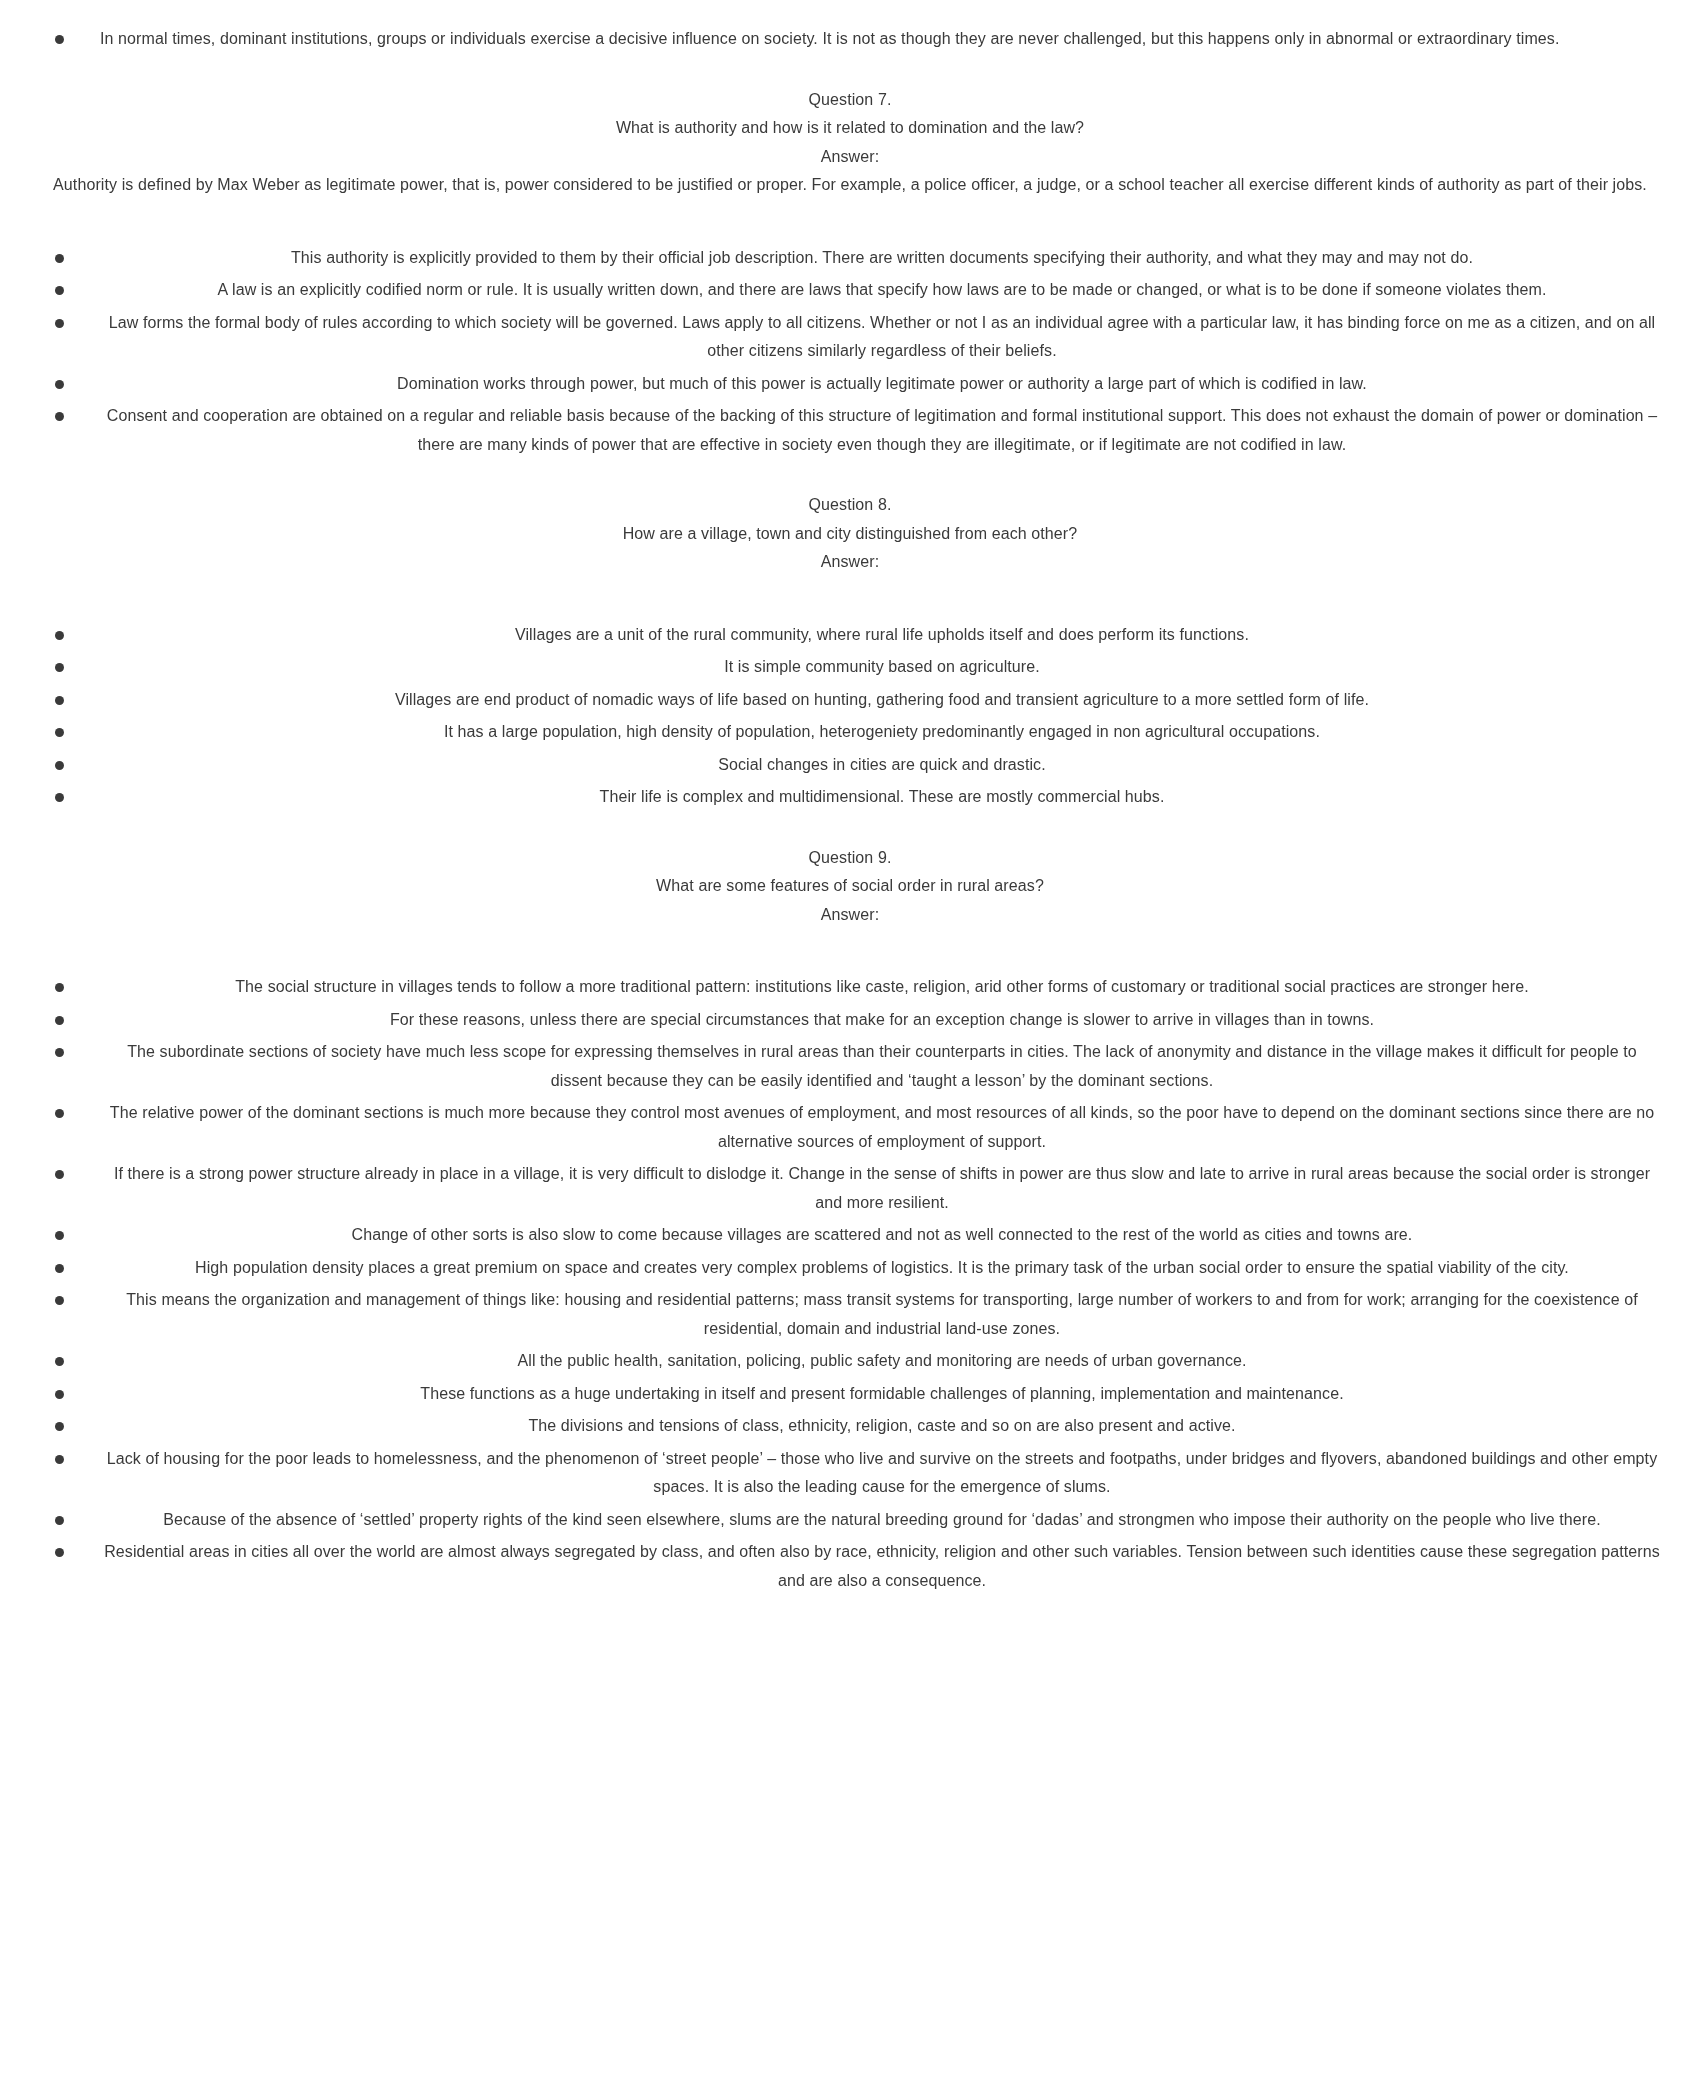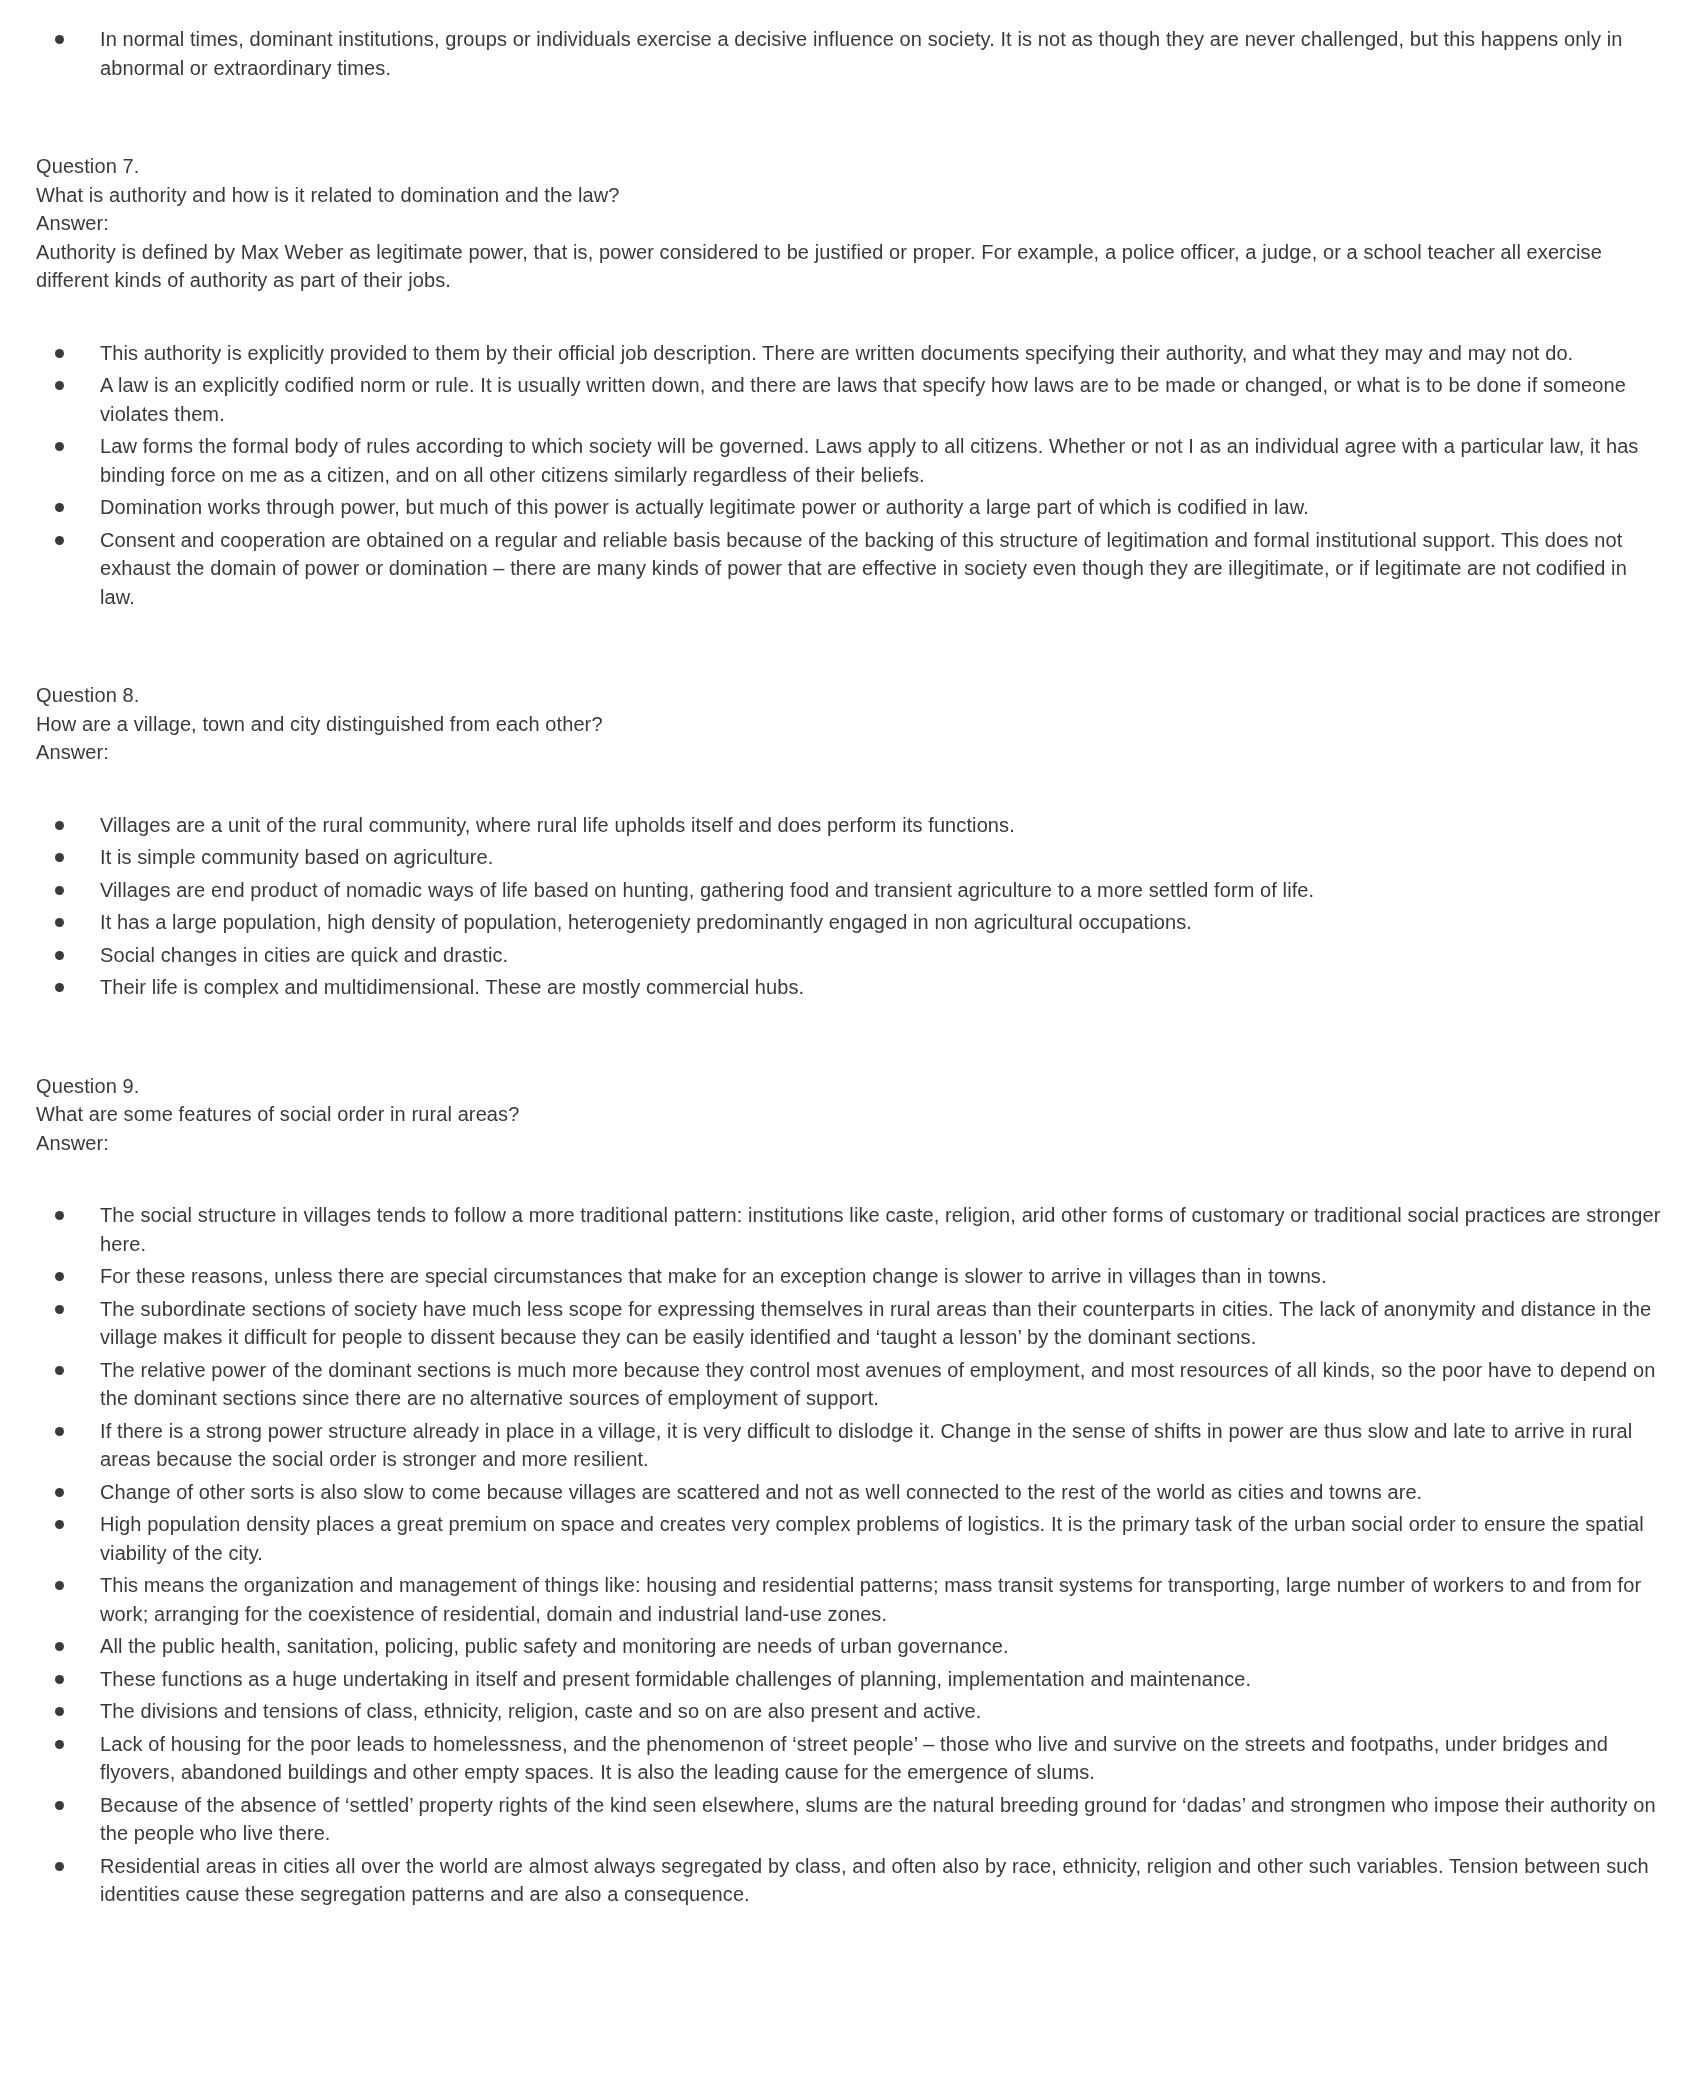--- a/index.html
+++ b/index.html
@@ -6,21 +6,21 @@
     margin: 0;
     padding: 0;
     background: #ffffff;
   }
   .doc {
     width: 1700px;
     min-height: 2095px;
     box-sizing: border-box;
     padding: 25px 36px 20px 36px;
     font-family: "Liberation Sans", "DejaVu Sans", sans-serif;
-    font-size: 20px;
+    font-size: 16px;
     line-height: 28.5px;
     color: #3a3a3a;
     letter-spacing: 0.1px;
   }
   ul.bullets {
     list-style: none;
     margin: 44px 0 0 0;
     padding: 0 0 0 64px;
   }
   ul.bullets.intro {
@@ -35,21 +35,22 @@
     content: "";
     position: absolute;
     left: -45px;
     top: 10px;
     width: 9px;
     height: 9px;
     border-radius: 50%;
     background: #3a3a3a;
   }
   .qa {
-    margin-top: 70px;
+    margin-top: 32px;
+    text-align: center;
   }
   .qhead div, .answer-para {
     margin: 0;
   }
 </style>
 </head>
 <body>
 
 <div class="doc">
 

